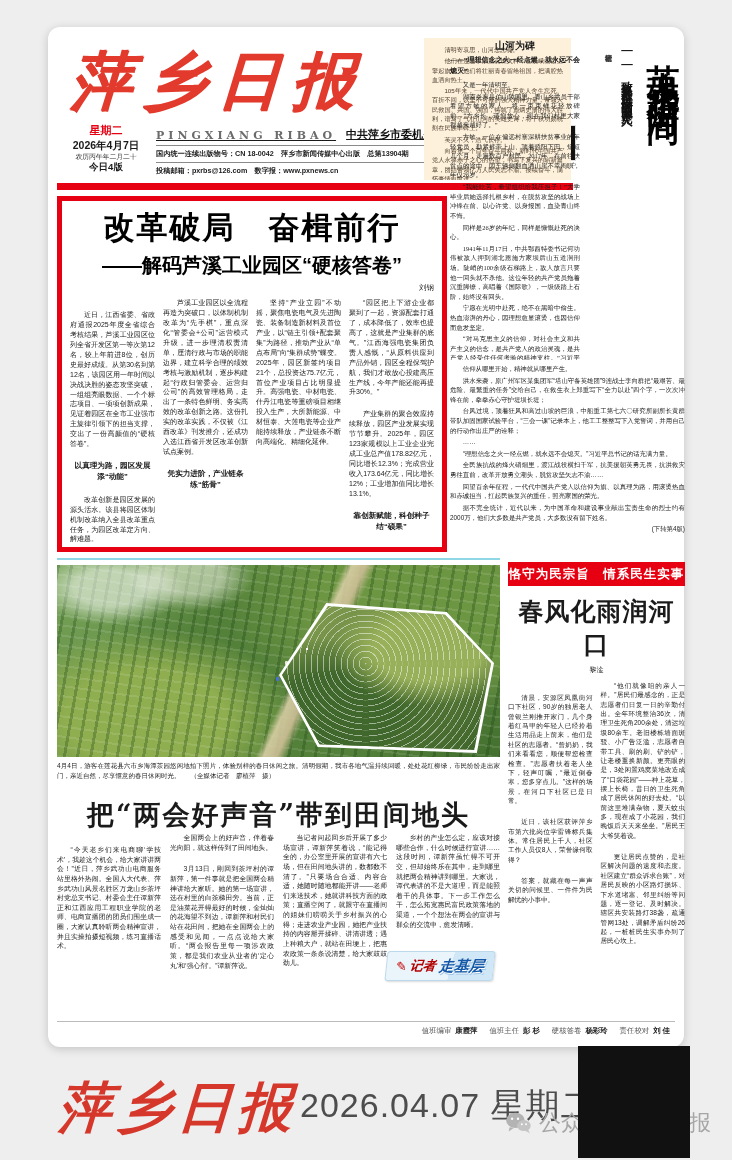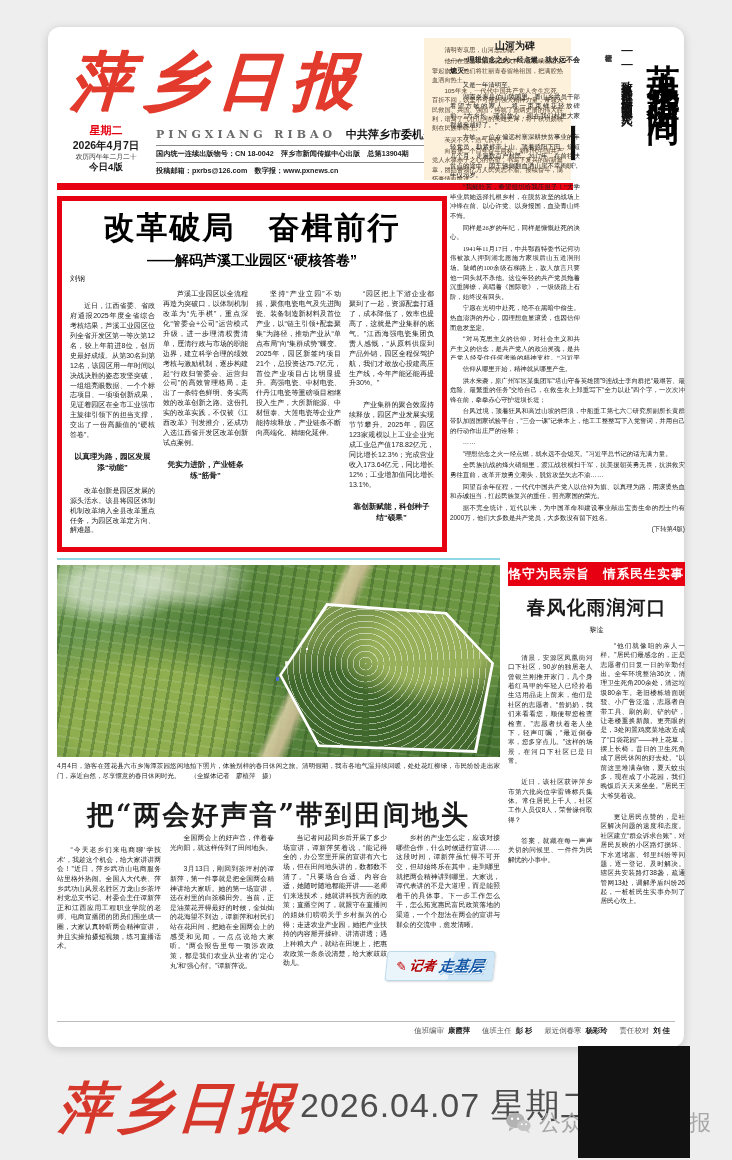--- a/index.html
+++ b/index.html
@@ -19,21 +19,21 @@
     font-family:"DejaVu Serif",serif; font-weight:bold; font-style:italic;
     font-size:62px; letter-spacing:12px; color:#e23a2c; white-space:nowrap;
     transform:skewX(-3deg); text-shadow:1px 1px 0 #e23a2c;
   }
   .date-block { position:absolute; left:14px; top:96px; width:88px; text-align:center; line-height:1.35; }
   .weekday { color:#e60012; font-weight:bold; font-size:11px; }
   .date-cn { font-weight:bold; font-size:10.5px; }
   .lunar { font-size:6.8px; color:#333; }
   .edition { font-size:9.5px; font-weight:bold; }
   .info-block { position:absolute; left:108px; top:100px; width:372px; }
-  .info-row1 { display:flex; align-items:center; gap:10px; padding-bottom:3px; }
+  .info-row1 { display:flex; align-items:flex-end; gap:10px; padding-bottom:3px;text-decoration:underline; }
   .pinyin { font-family:"DejaVu Serif",serif; letter-spacing:4px; font-size:11px; color:#6b6b6b; font-weight:bold; }
   .organ { font-size:11px; font-weight:bold; color:#111; }
   .info-row2,.info-row3 { border-top:1px solid #8a8a8a; padding:3px 0; font-size:7.2px; color:#222; font-weight:bold; }
   .mast-qr { position:absolute; left:492px; top:98px; width:38px; text-align:center; }
   .qr { display:block; line-height:0; }
   .qr svg rect { fill:#111; }
   .mast-qr .qr { width:36px; height:36px; border:1px solid #ddd; }
   .mast-qr-cap { font-size:5.6px; color:#333; margin-top:1px; }
   
   .lead-box {
@@ -48,22 +48,22 @@
   .footer-line { position:absolute; left:9px; top:994px; width:618px; height:1px; background:#bbb; }
   
   .main-box {
     position:absolute; left:9px; top:169px; width:390px; height:356px;
     border:5px solid #e60012; background:#fff; padding:6px 8px 4px;
   }
   .main-headline {
     font-family:"DejaVu Serif",serif; font-weight:bold; font-size:31px;
     text-align:center; letter-spacing:2px; color:#000;
   }
-  .main-subhead { font-size:14px; font-weight:bold; text-align:center; margin-top:3px; color:#000; }
-  .main-author { font-size:7.5px; text-align:left; margin:4px 0 5px; color:#222; }
+  .main-subhead { font-size:20px; font-weight:bold; text-align:center; margin-top:3px; color:#000; }
+  .main-author { font-size:7.5px; text-align:right; margin:4px 0 5px; color:#222; }
   .col-text { font-size:7px; line-height:1.42; text-align:justify; color:#1a1a1a; }
   .col-text p { break-inside:avoid-column;margin-top:12px; }
   .para { text-indent:2em; margin-bottom:2px; }
   .crosshead { font-weight:bold; text-align:center; font-size:7.6px; margin:4px 0 3px; }
   .main-cols { column-count:4; column-gap:8px; height:258px; overflow:hidden; }
   
   .hero { position:absolute; left:402px; top:11px; width:235px; height:514px; }
   .hero-top { display:flex; height:322px; overflow:hidden; }
   .hero-text-top { width:130px; height:100%; overflow:hidden; font-size:6.4px; line-height:1.5; text-align:justify;font-family:Liberation Serif, serif; }
   .hero-sec-head { text-align:center; font-weight:bold; font-size:10px; margin-bottom:2px; }
@@ -75,21 +75,21 @@
   .hero-byline { font-size:7.5px; color:#333; margin-top:10px; }
   .hero-bottom { margin-top:4px; height:178px; overflow:hidden; font-size:6.4px; line-height:1.5; text-align:justify; }
   .jump-note { display:block; text-align:right; font-size:6.4px; }
   
   .banner {
     position:absolute; left:460px; top:535px; width:177px; height:24px;
     background:#e60012; color:#fff; font-weight:bold; font-size:12.5px;
     display:flex; align-items:center; justify-content:center; letter-spacing:1px;
   }
   .hekou { position:absolute; left:460px; top:568px; width:177px; height:424px; }
-  .hekou-headline { font-family:"DejaVu Serif",serif; font-weight:bold; font-size:19px; text-align:center; letter-spacing:1px; }
+  .hekou-headline { font-family:"DejaVu Serif",serif; font-weight:bold; font-size:25px; text-align:center; letter-spacing:1px; }
   .hekou-author { font-size:7px; text-align:center; margin:4px 0 6px; }
   .hekou-cols { column-count:2; column-gap:8px; height:368px; overflow:hidden; font-size:6.6px; }
   
   .photo { position:absolute; left:9px; top:538px; width:443px; height:192px; overflow:hidden; background:#5d8a3e; }
   .photo-main {
     position:absolute; inset:0;
     background:
       radial-gradient(120px 60px at 12% 12%, rgba(255,255,255,.55) 0 30%, transparent 62%),
       radial-gradient(90px 50px at 30% 6%, rgba(245,245,235,.5) 0 35%, transparent 70%),
       linear-gradient(115deg, transparent 54%, rgba(222,210,170,.85) 55.5%, rgba(205,190,150,.9) 58%, transparent 60%),
@@ -440,21 +440,21 @@
         <p class="para">当记者问起回乡后开展了多少场宣讲，谭新萍笑着说，“能记得全的，办公室里开展的宣讲有六七场，但在田间地头讲的，数都数不清了。”只要场合合适、内容合适，她随时随地都能开讲——老师们来送技术，她就讲科技方面的政策；直播空闲了，就跟守在直播间的姐妹们唠唠关于乡村振兴的心得；走进农业产业园，她把产业扶持的内容掰开揉碎、讲清讲透；遇上种粮大户，就站在田埂上，把惠农政策一条条说清楚，给大家鼓鼓劲儿。</p>
         <p class="para">乡村的产业怎么定，应该对接哪些合作，什么时候进行宣讲……这段时间，谭新萍虽忙得不可开交，但却始终乐在其中，走到哪里就把两会精神讲到哪里。大家说，谭代表讲的不是大道理，而是能照着干的具体事。下一步工作怎么干，怎么拓宽惠民富民政策落地的渠道，一个个想法在两会的宣讲与群众的交流中，愈发清晰。</p>
         <div class="badge">
         <span class="badge-pen">✎</span>
         <span class="badge-t1">记者</span>
         <span class="badge-t2">走基层</span>
       </div>
     </div>
   </div>
 
-  <div class="staff-row"><span class="role">值班编审</span><span class="name">康霞萍</span><span class="role">值班主任</span><span class="name">彭 杉</span><span class="role">最近倒春寒</span><span class="name">杨彩玲</span><span class="role">责任校对</span><span class="name">刘 佳</span></div>
+  <div class="staff-row"><span class="role">值班编审</span><span class="name">康霞萍</span><span class="role">值班主任</span><span class="name">彭 杉</span><span class="role">硬核答卷</span><span class="name">杨彩玲</span><span class="role">责任校对</span><span class="name">刘 佳</span></div>
 
 </div>
 
 <div class="foot-logo">萍乡日报</div>
 <div class="foot-date">2026.04.07 星期二</div>
 <div class="wechat-row">
   <svg class="wechat-icon" viewBox="0 0 30 26">
     <ellipse cx="12" cy="10" rx="11" ry="9" fill="#b3b3b3"></ellipse>
     <circle cx="8" cy="8" r="1.4" fill="#fff"></circle>
     <circle cx="15" cy="8" r="1.4" fill="#fff"></circle>

